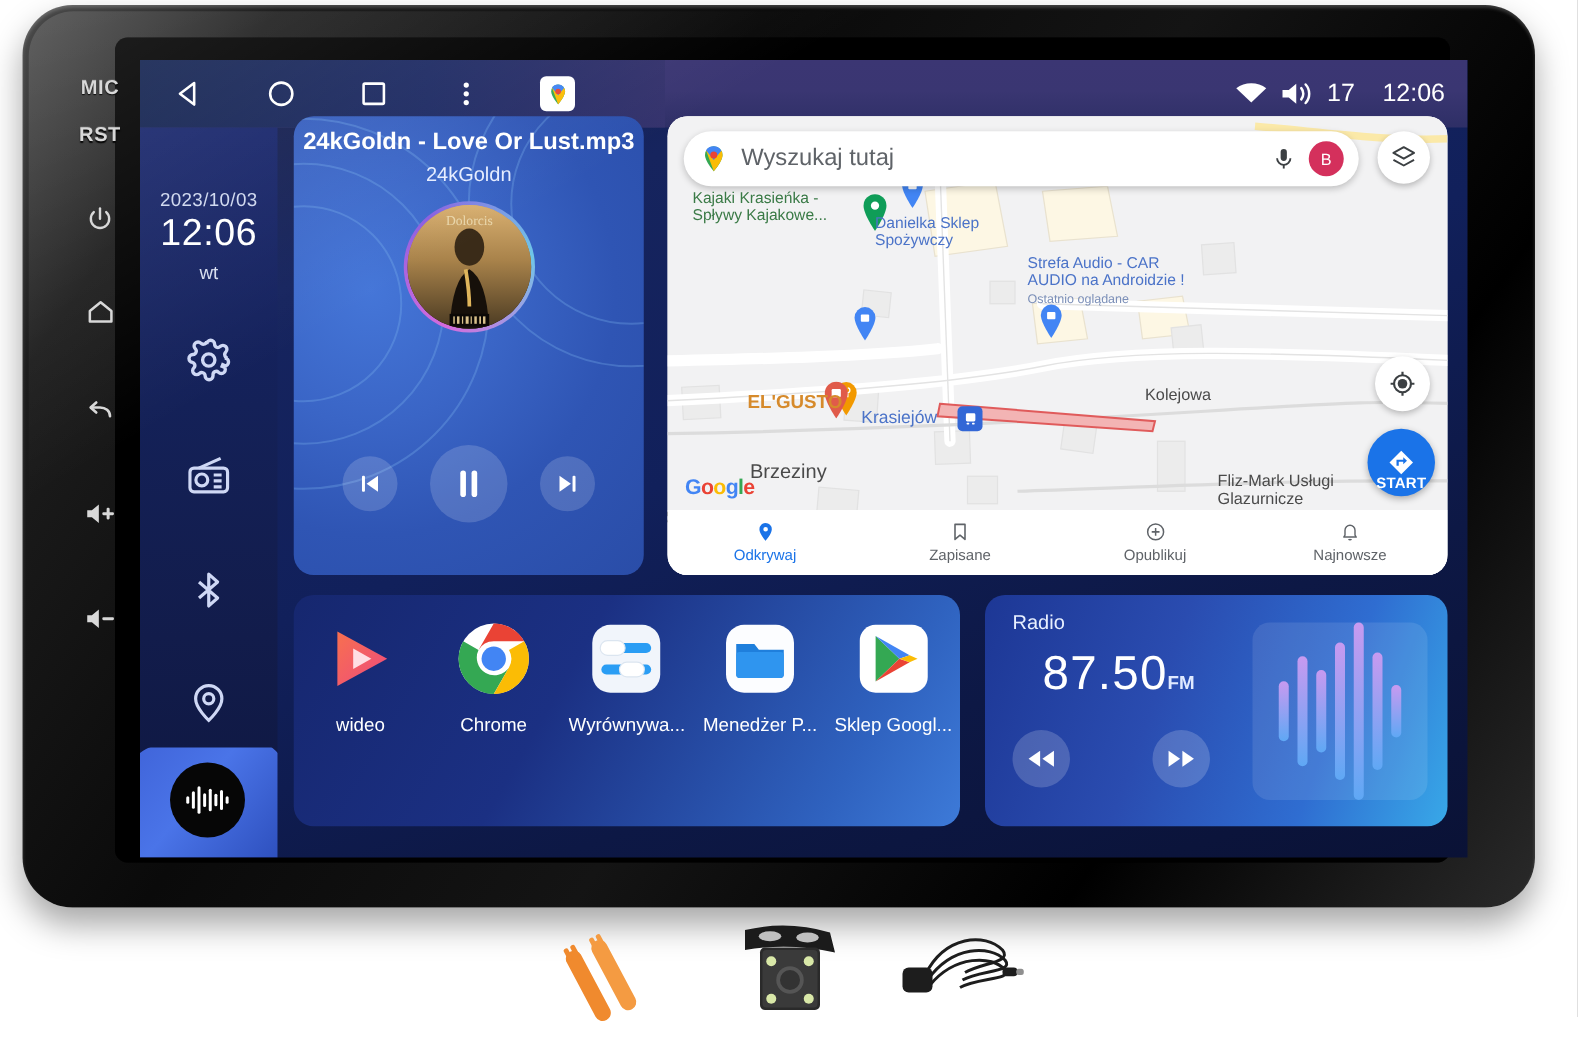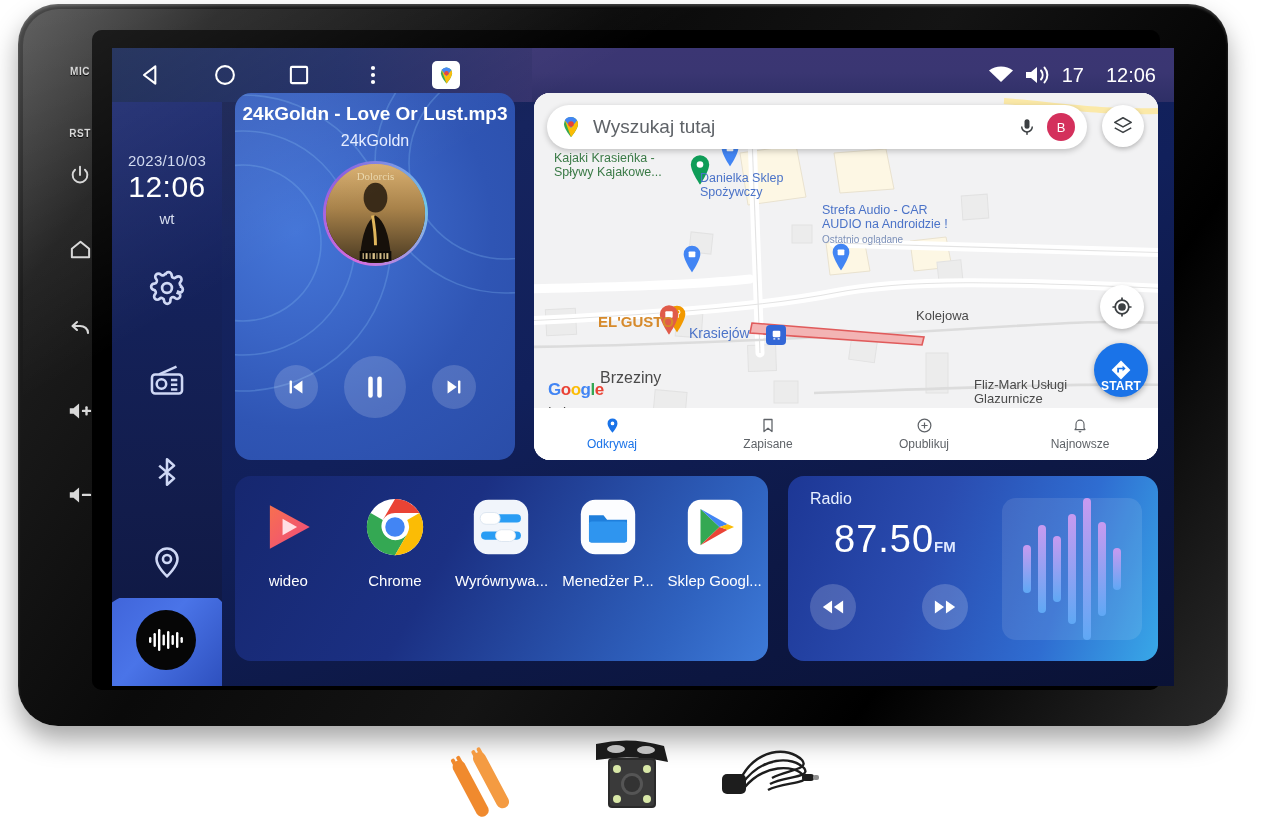--- a/index.html
+++ b/index.html
@@ -21,21 +21,21 @@
     pointer-events:none;
   }
   .bezel-inner{
     position:absolute;left:74px;top:26px;width:1068px;height:660px;border-radius:10px;
     background:#000;box-shadow:inset 0 0 12px rgba(0,0,0,.9);
   }
 
   
   .hardkeys{position:absolute;left:34px;top:36px;width:56px;height:640px;z-index:6;}
   .hk{position:absolute;left:0;width:56px;height:34px;display:flex;align-items:center;justify-content:center;
-      color:#d8d8d8;font-size:10px;font-weight:700;letter-spacing:.5px;
+      color:#d8d8d8;font-size:16px;font-weight:700;letter-spacing:.5px;
       text-shadow:0 1px 1px rgba(0,0,0,.95), 0 -1px 0 rgba(255,255,255,.12);}
   .hk svg{display:block;}
 
   
   .screen{
     position:absolute;left:94px;top:44px;width:1062px;height:638px;overflow:hidden;
     background:linear-gradient(160deg,#121a45 0%,#16245e 22%,#11205b 48%,#0d1845 74%,#0a1236 100%);
   }
 
   
@@ -133,21 +133,21 @@
 </head>
 <body>
 
 <div class="stage">
 
   <div class="device">
     <div class="bezel-inner"></div>
 
     <div class="hardkeys">
       <div class="hk" style="top:14px">MIC</div>
-      <div class="hk" style="top:76px">RST</div>
+      <div class="hk" style="top:52px">RST</div>
       <div class="hk" style="top:118px">
         <svg width="22" height="22" viewBox="0 0 24 24" fill="none" stroke="#d8d8d8" stroke-width="2.1" stroke-linecap="round">
           <path d="M12 3v9"></path>
             <path d="M6.6 6.2a8 8 0 1 0 10.8 0"></path>
         </svg>
       </div>
       <div class="hk" style="top:192px">
         <svg width="23" height="23" viewBox="0 0 24 24" fill="none" stroke="#d8d8d8" stroke-width="2.1" stroke-linejoin="round">
           <path d="M3 11.2 12 4l9 7.2V20H3z"></path>
         </svg>

